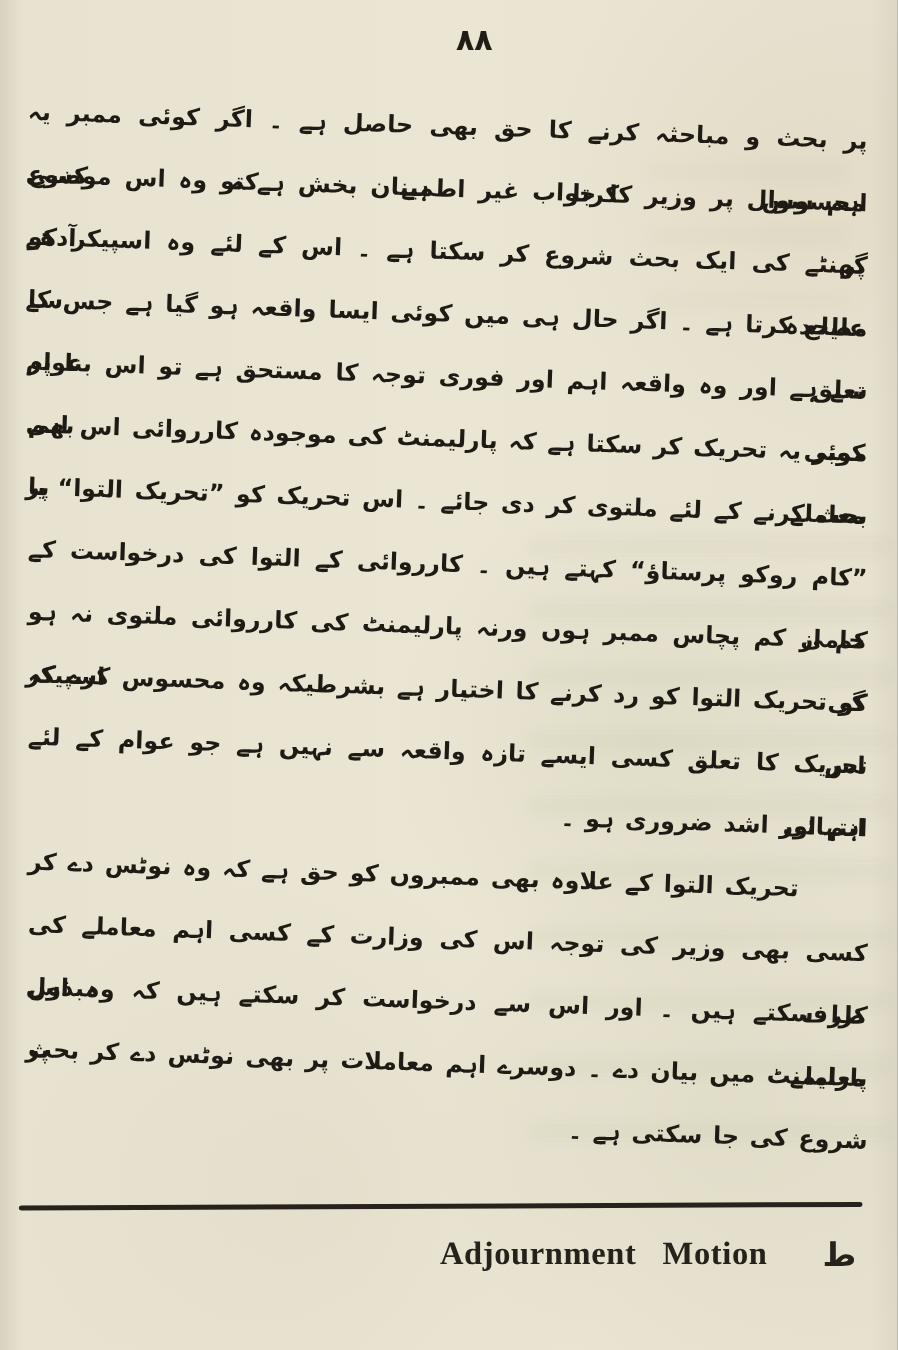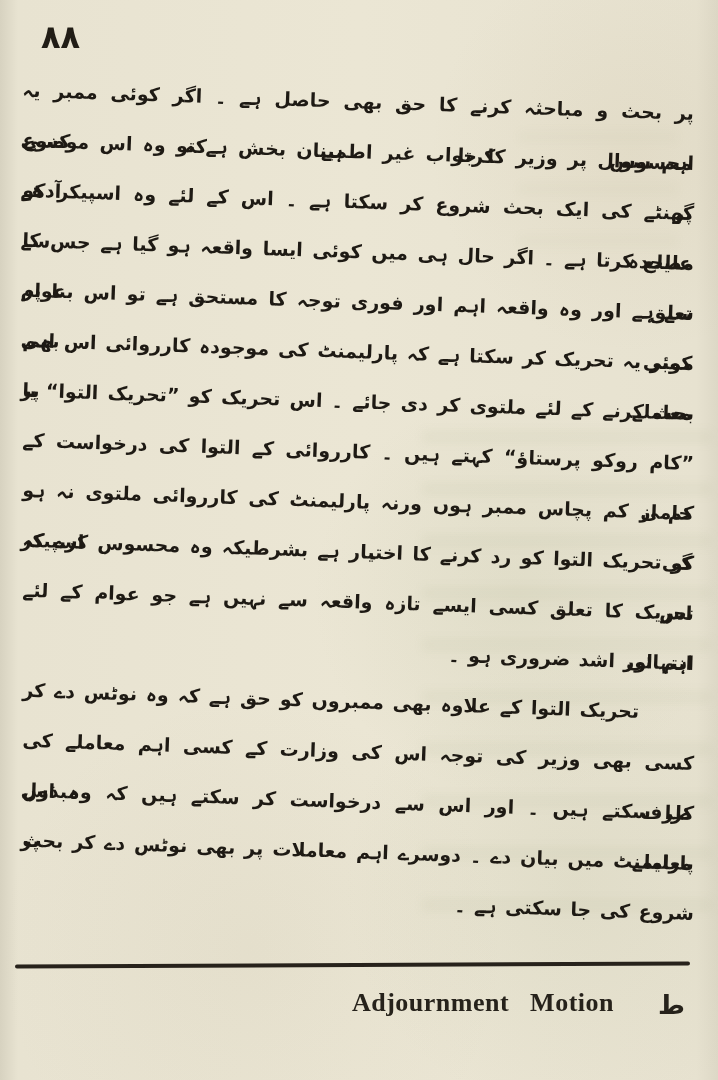--- a/index.html
+++ b/index.html
@@ -31,23 +31,24 @@
       rgba(140,150,110,0.12) 0 14px,
       transparent 14px 52px
     );
   }
   .ghost.g1 { right: 6px;  top: 430px; width: 290px; height: 520px; }
   .ghost.g2 { right: 40px; top: 130px; width: 160px; height: 140px; opacity: 0.3; }
 
   .page-number {
     position: absolute;
     top: 18px; left: 0; right: 0;
+    text-align: center;
     font-family: "DejaVu Sans", sans-serif;
     font-weight: bold;
-    font-size: 32px;
+    font-size: 24px;
     letter-spacing: 2px;
     color: #211d16;
     padding-left: 41px;
   }
 
   .body-text {
     position: absolute;
     top: 88px;
     left: 22px;
     right: 24px;

